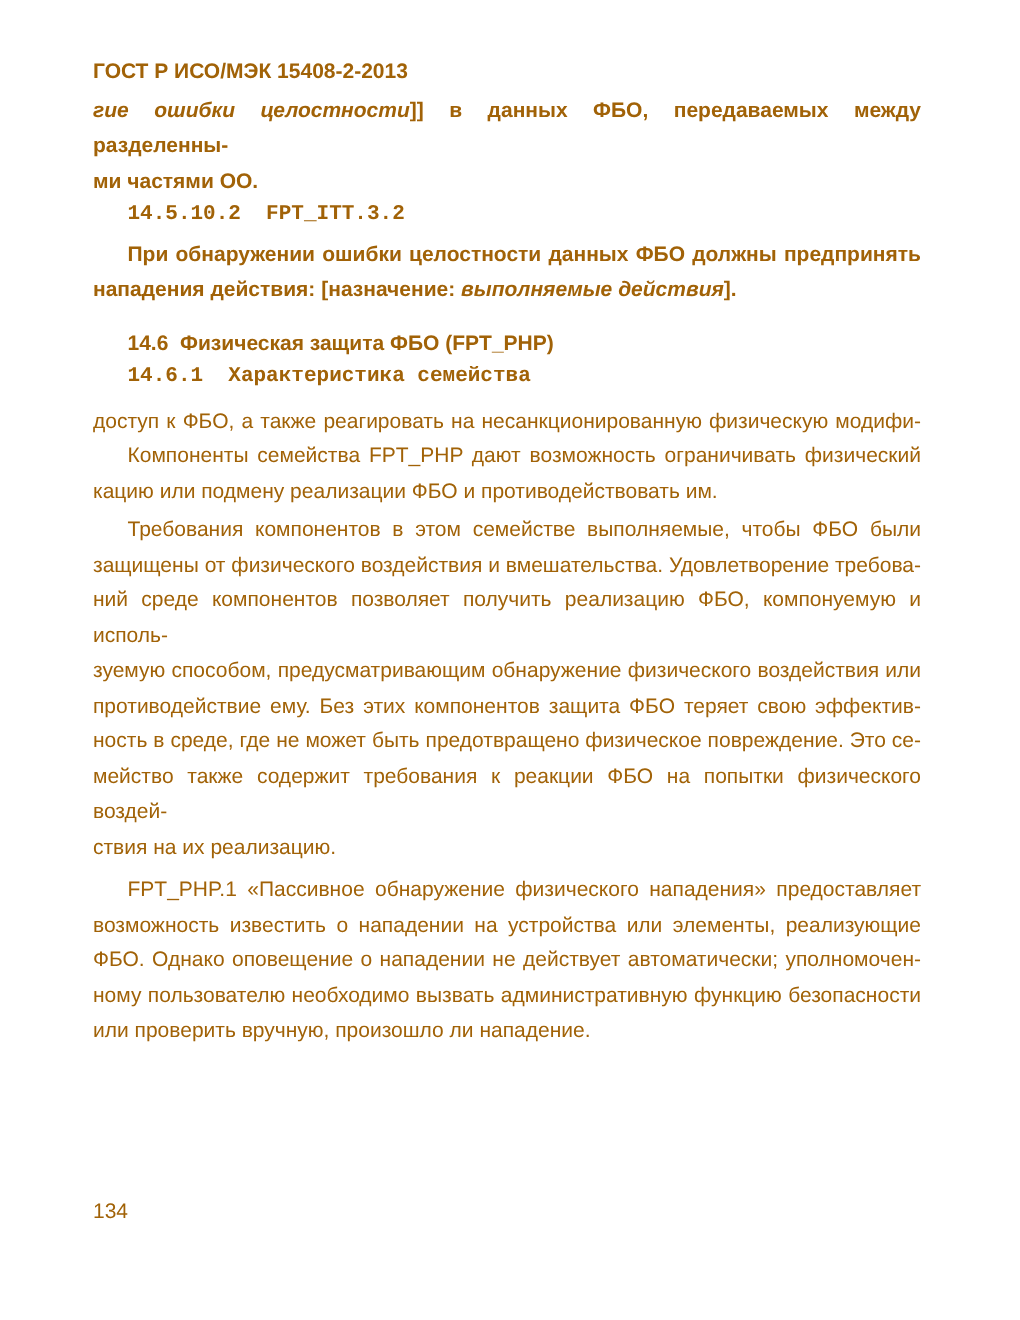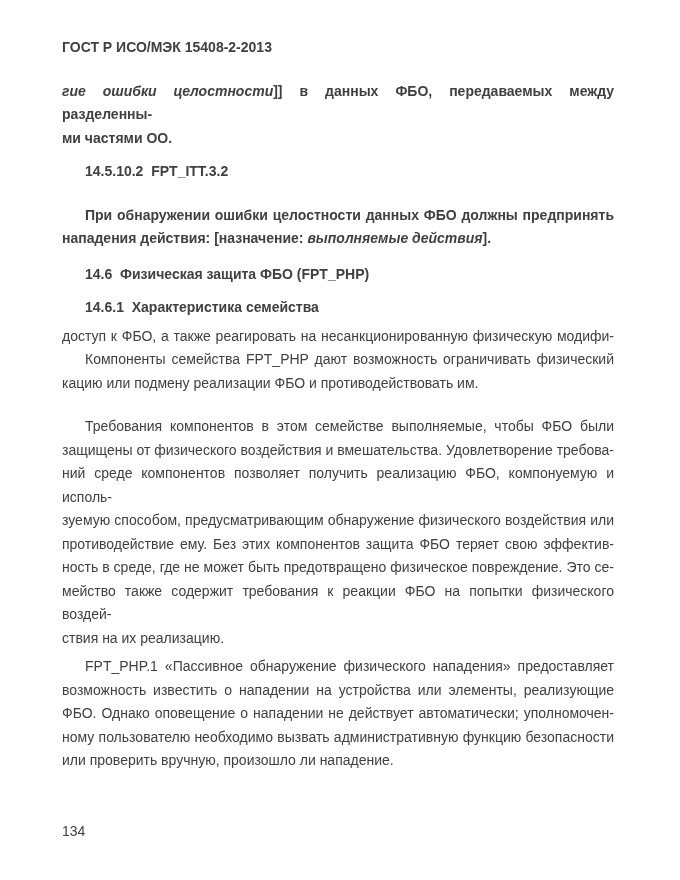--- a/index.html
+++ b/index.html
@@ -6,36 +6,36 @@
   .page {
     position: relative;
     width: 680px;
     height: 880px;
     box-sizing: border-box;
     background: #ffffff;
     padding: 36px 66px 0 62px;
     font-family: "Liberation Sans", sans-serif;
     font-size: 14px;
     line-height: 23.5px;
-    color: #404040;
+    color: #a16207;
     overflow: hidden;
   }
   .running-header { font-weight: bold; white-space: pre; }
   .heading { font-weight: bold; white-space: pre; padding-left: 23px; }
   .line { text-align: justify; text-align-last: justify; }
   .line.last { text-align: center; text-align-last: left; }
   .indent { text-indent: 23px; }
   .b  { font-weight: bold; }
   .bi { font-weight: bold; font-style: italic; }
   .mt5  { margin-top: 5px; }
-  .mt6  { margin-top: 20px; }
-  .mt10 { margin-top: 10px; }
+  .mt6  { margin-top: 2px; }
+  .mt10 { margin-top: 0; font-family: Liberation Mono, monospace; }
   .mt12 { margin-top: 12px; }
   section { margin: 0; }
-  .page-number { position: absolute; left: 62px; top: 820px; }
+  .page-number { position: absolute; left: 62px; top: 796px; }
 </style>
 </head>
 <body>
 
 <div class="page">
 
   <div class="running-header">ГОСТ Р ИСО/МЭК 15408-2-2013</div>
 
   <section class="mt6">
     <div class="line b"><span class="bi">гие ошибки целостности</span><span>]] в данных ФБО, передаваемых между разделенны-</span></div>

